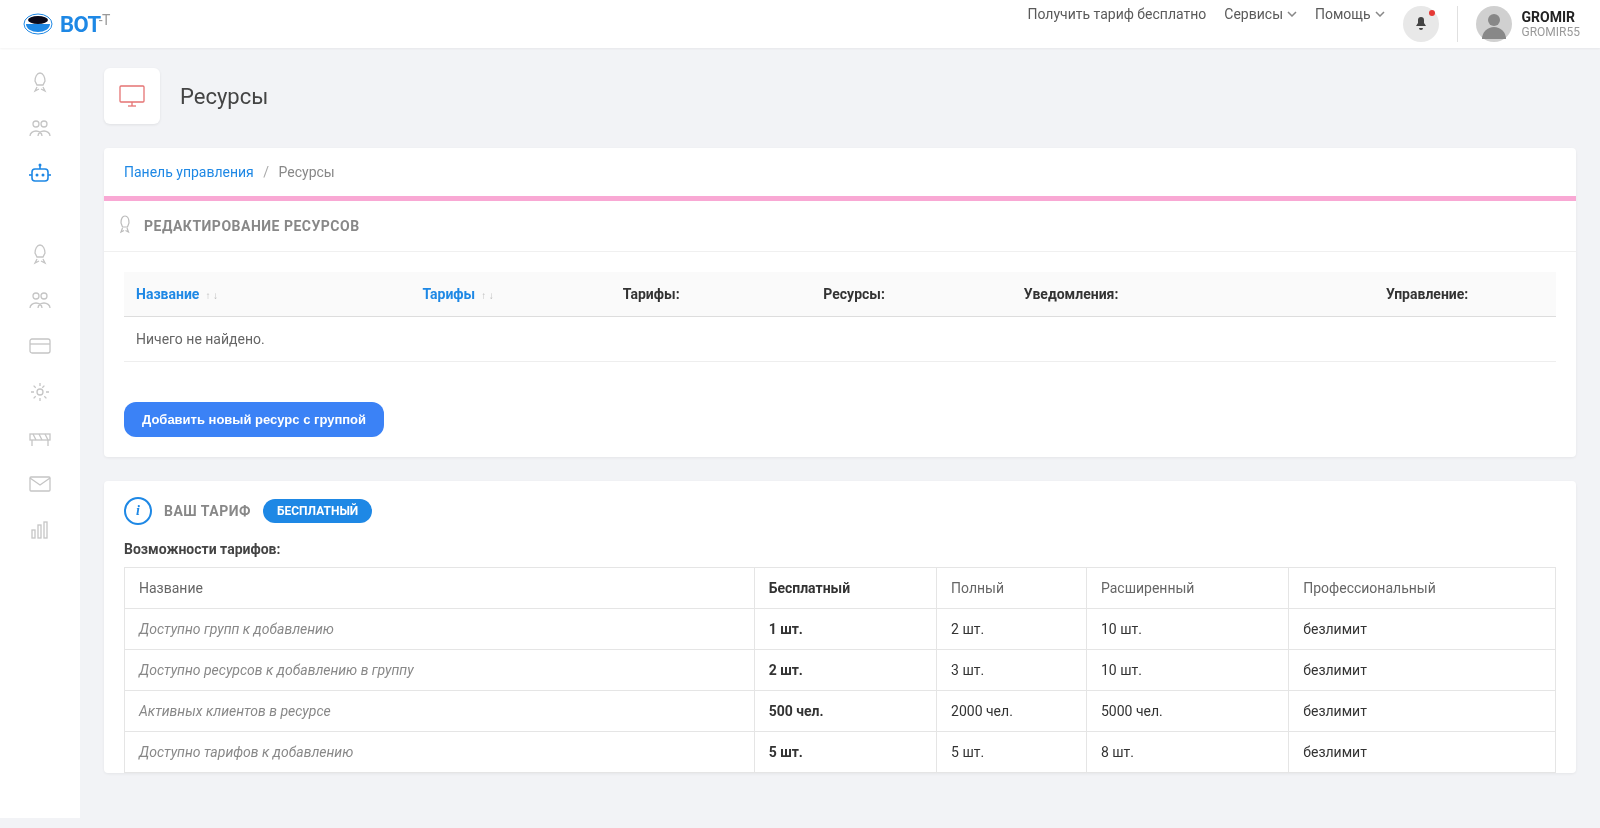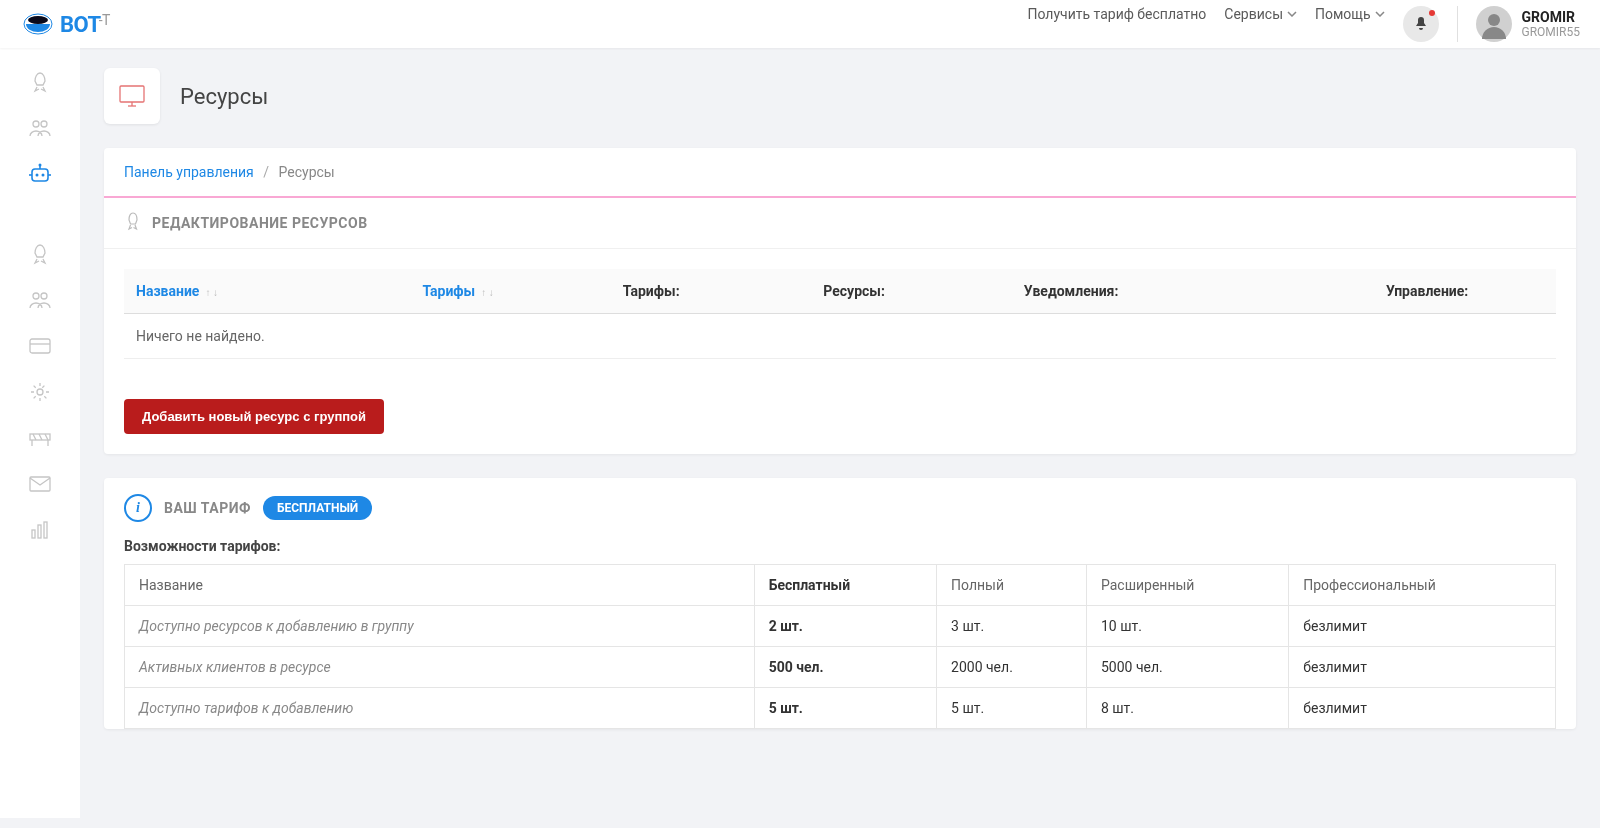--- a/index.html
+++ b/index.html
@@ -31,36 +31,36 @@
 
 .content { flex: 1; padding: 20px 24px; }
 
 
 .page-title-row { display: flex; align-items: center; gap: 20px; margin-bottom: 24px; }
 .page-title-icon { width: 56px; height: 56px; background: #fff; border-radius: 6px; box-shadow: 0 1px 3px rgba(0,0,0,0.08); display: flex; align-items: center; justify-content: center; }
 .page-title { font-size: 22px; font-weight: 400; color: #444; }
 
 
 .card { background: #fff; border-radius: 4px; box-shadow: 0 1px 3px rgba(0,0,0,0.06); margin-bottom: 24px; }
-.breadcrumb { padding: 16px 20px; font-size: 14px; border-bottom: 2px solid #f9a8d4; }
+.breadcrumb { padding: 16px 20px; font-size: 14px; border-bottom: 5px solid #f9a8d4; }
 .breadcrumb a { color: #1E88E5; text-decoration: none; }
 .breadcrumb .sep { color: #aaa; margin: 0 6px; }
 .breadcrumb .current { color: #888; }
 
-.card-header { padding: 14px 20px; display: flex; align-items: center; gap: 10px; border-bottom: 1px solid #f0f0f0; }
+.card-header { padding: 14px 12px; display: flex; align-items: center; gap: 10px; border-bottom: 1px solid #f0f0f0; }
 .card-header-title { font-size: 14px; font-weight: 700; color: #888; letter-spacing: 0.5px; }
 
 .table-wrap { padding: 0 20px 20px; }
 .table { width: 100%; border-collapse: collapse; margin-top: 20px; }
 .table thead th { padding: 14px 12px; font-weight: 700; color: #333; border-bottom: 1px solid #ddd; text-align: left; font-size: 14px; background: #fafafa; }
 .table thead th.sortable { color: #1E88E5; cursor: pointer; }
 .sort-arrows { color: #bbb; font-size: 10px; margin-left: 6px; }
 .table tbody td { padding: 14px 12px; color: #666; border-bottom: 1px solid #eee; }
 
-.btn-green { display: inline-block; background: #b91c1c; color: #fff; border: none; padding: 10px 18px; border-radius: 4px; font-size: 13px; font-weight: 600; cursor: pointer; margin: 20px; }
+.btn-green { display: inline-block; background: #3b82f6; color: #fff; border: none; padding: 10px 18px; border-radius: 12px; font-size: 13px; font-weight: 600; cursor: pointer; margin: 20px; }
 
 
 .tariff-header { padding: 16px 20px; display: flex; align-items: center; gap: 12px; }
 .tariff-title { font-size: 14px; font-weight: 700; color: #888; letter-spacing: 0.5px; }
 .badge-blue { background: #1E88E5; color: #fff; padding: 5px 14px; border-radius: 14px; font-size: 12px; font-weight: 700; }
 .tariff-sub { padding: 0 20px 10px; font-weight: 700; color: #444; font-size: 14px; }
 .tariff-table { width: calc(100% - 40px); margin: 0 20px 20px; border-collapse: collapse; border: 1px solid #e5e5e5; }
 .tariff-table th, .tariff-table td { padding: 12px 14px; text-align: left; border: 1px solid #e5e5e5; font-size: 14px; }
 .tariff-table th { font-weight: 400; color: #666; }
 .tariff-table td.label { color: #888; font-style: italic; }
@@ -248,20 +248,27 @@
           <tr>
             <th style="width:44%;">Название</th>
             <th class="bold">Бесплатный</th>
             <th>Полный</th>
             <th>Расширенный</th>
             <th>Профессиональный</th>
           </tr>
         </thead>
         <tbody id="tariff-body">
             <tr>
+              <td class="label">Доступно групп к добавлению</td>
+              <td class="bold">1 шт.</td>
+              <td>2 шт.</td>
+              <td>10 шт.</td>
+              <td>безлимит</td>
+            </tr>
+            <tr>
               <td class="label">Доступно ресурсов к добавлению в группу</td>
               <td class="bold">2 шт.</td>
               <td>3 шт.</td>
               <td>10 шт.</td>
               <td>безлимит</td>
             </tr>
             <tr>
               <td class="label">Активных клиентов в ресурсе</td>
               <td class="bold">500 чел.</td>
               <td>2000 чел.</td>

